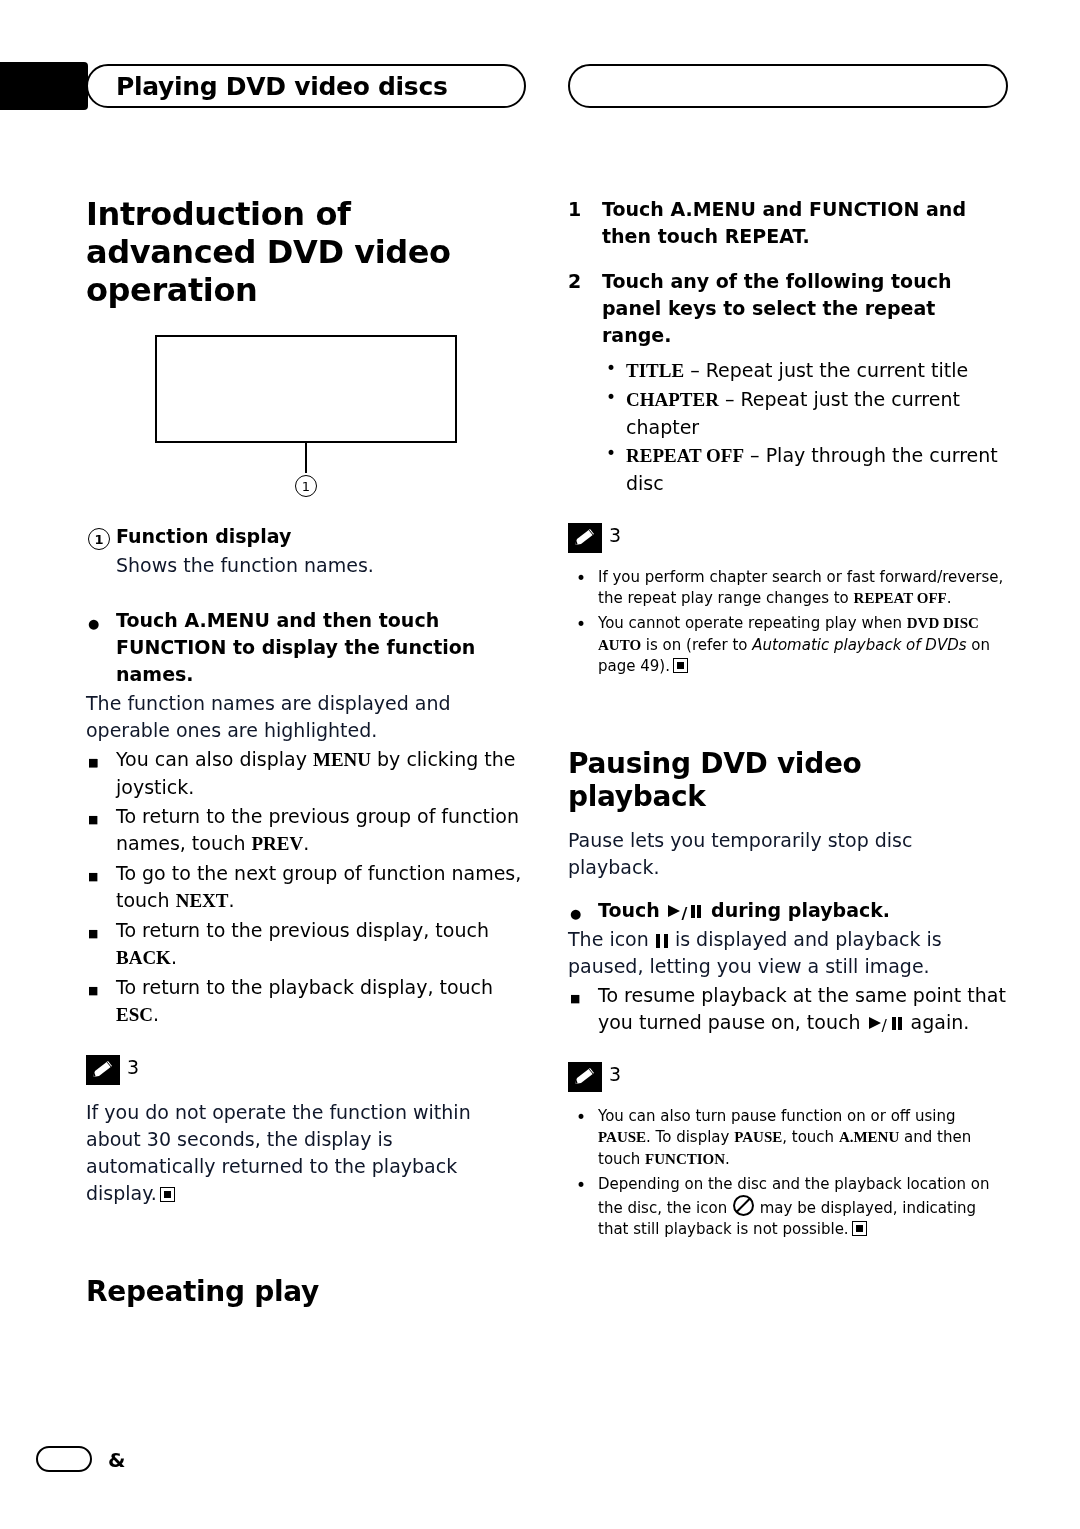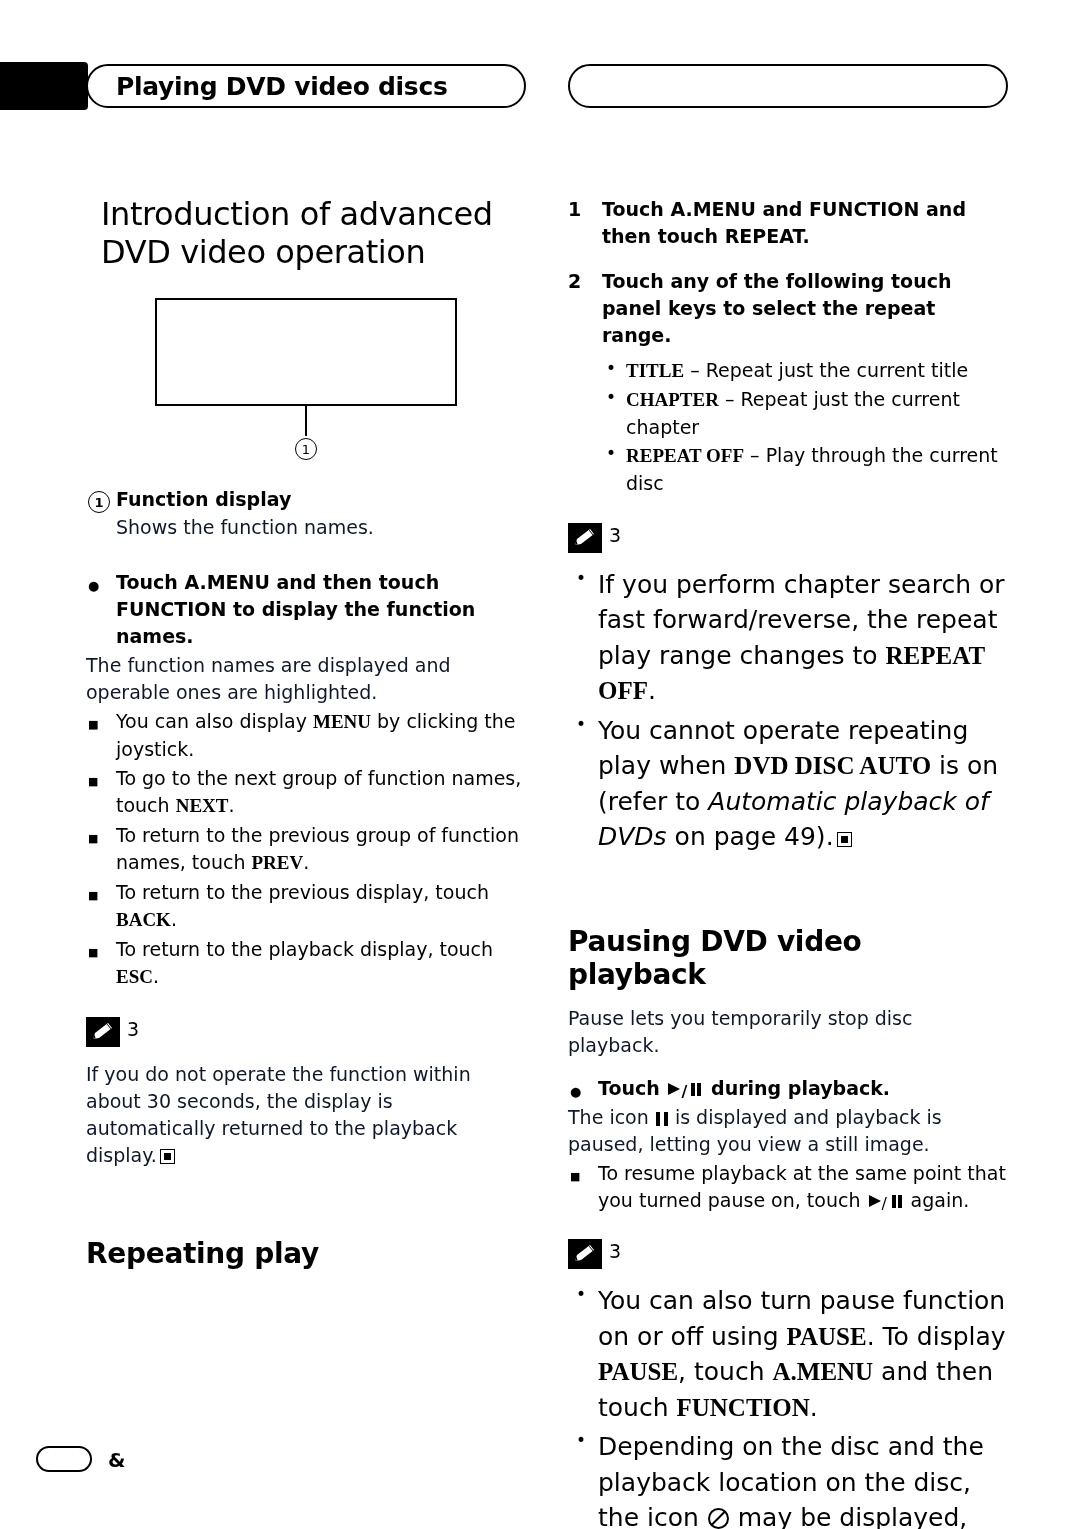--- a/index.html
+++ b/index.html
@@ -69,23 +69,23 @@
   .col {
     position: absolute;
     top: 196px;
     width: 440px;
   }
   .col.left { left: 86px; }
   .col.right { left: 568px; }
 
   h1.sec {
     font-size: 32px;
-    font-weight: normal;
+    font-weight: bold;
     line-height: 1.18;
-    margin: 0 0 26px 15px;
+    margin: 0 0 26px 0;
     letter-spacing: -0.4px;
   }
   h2.sub {
     font-size: 28px;
     font-weight: bold;
     margin: 0 0 14px 0;
     letter-spacing: -0.3px;
   }
   p {
     margin: 0 0 2px 0;
@@ -208,21 +208,21 @@
   }
   .pencil-badge svg { position: absolute; left: 0; top: 0; }
   .note-num {
     font-size: 19px;
     line-height: 1;
     padding-top: 3px;
   }
   .note-list .row {
     position: relative;
     padding-left: 30px;
-    font-size: 25px;
+    font-size: 15px;
     line-height: 1.42;
     margin-bottom: 4px;
   }
   .note-list .row::before {
     content: "\2022";
     position: absolute;
     left: 8px;
     top: -1px;
     font-size: 17px;
   }
@@ -374,25 +374,25 @@
 
     <div class="item">
       <span class="mark sq"></span>
     </div>
     <div class="item">
       <span class="mark sq"></span>
       <span>You can also display <span class="b">MENU</span> by clicking the joystick.</span>
     </div>
     <div class="item">
       <span class="mark sq"></span>
+      <span>To return to the previous group of function names, touch <span class="b">PREV</span>.</span>
+    </div>
+    <div class="item">
+      <span class="mark sq"></span>
       <span>To go to the next group of function names, touch <span class="b">NEXT</span>.</span>
-    </div>
-    <div class="item">
-      <span class="mark sq"></span>
-      <span>To return to the previous group of function names, touch <span class="b">PREV</span>.</span>
     </div>
     <div class="item">
       <span class="mark sq"></span>
       <span>To return to the previous display, touch <span class="b">BACK</span>.</span>
     </div>
     <div class="item">
       <span class="mark sq"></span>
       <span>To return to the playback display, touch <span class="b">ESC</span>.</span>
     </div>
 

